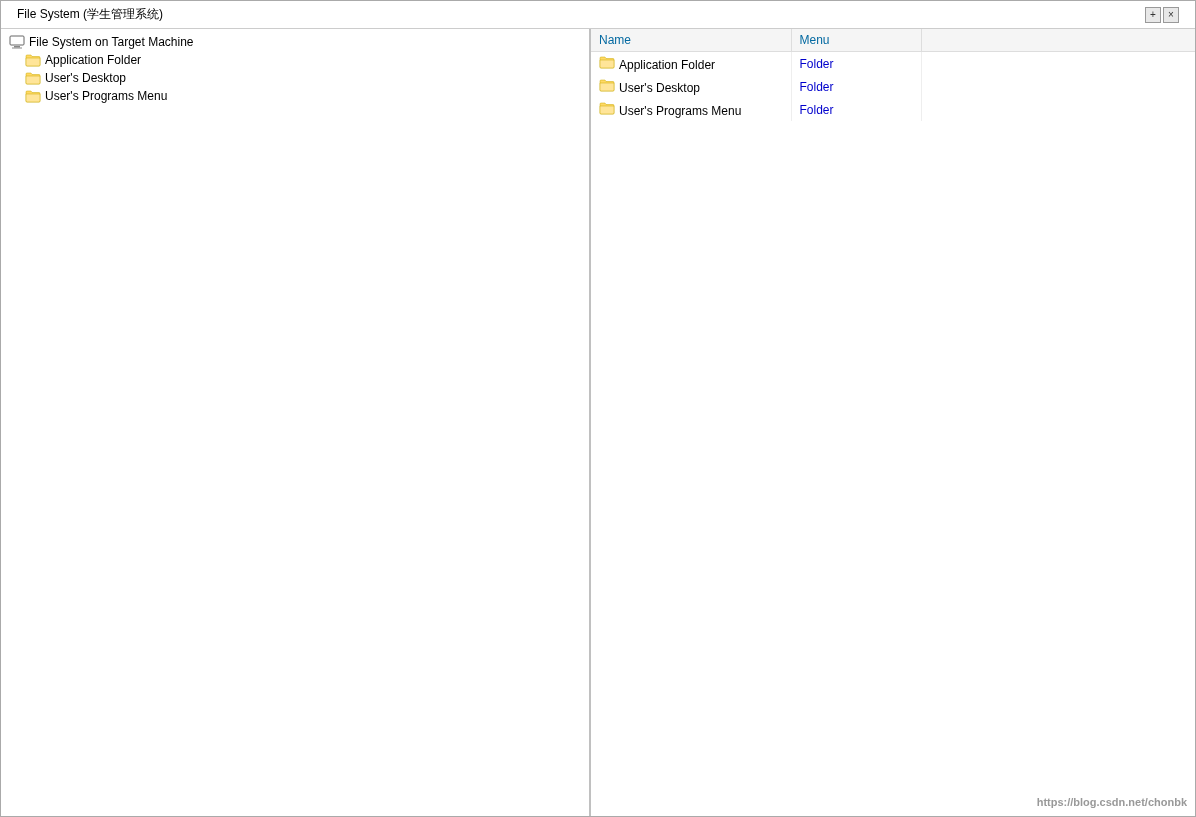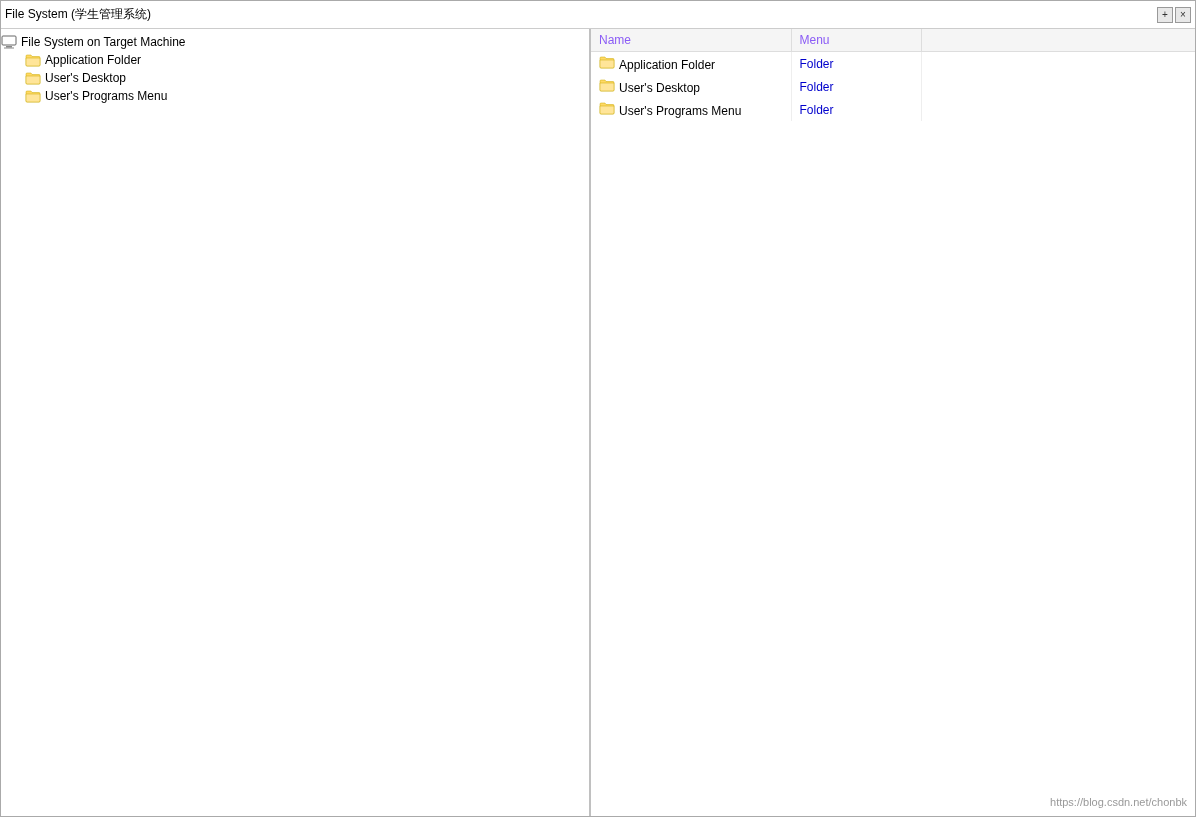--- a/index.html
+++ b/index.html
@@ -24,21 +24,21 @@
       border: 1px solid #aaa;
       display: flex;
       flex-direction: column;
     }
 
     .title-bar {
       background: #fff;
       border-bottom: 1px solid #ccc;
       display: flex;
       align-items: center;
-      padding: 0 4px;
+      padding: 0 16px;
       height: 28px;
       gap: 4px;
     }
 
     .title-bar-text {
       font-size: 12px;
       color: #000;
       flex: 1;
     }
 
@@ -83,21 +83,21 @@
     .tree-item {
       display: flex;
       align-items: center;
       padding: 2px 4px;
       cursor: pointer;
       user-select: none;
       white-space: nowrap;
     }
 
     .tree-root {
-      padding-left: 0;
+      padding-left: 8px;
     }
 
     .tree-child {
       padding-left: 24px;
     }
 
     .folder-icon {
       display: inline-flex;
       align-items: center;
       margin-right: 4px;
@@ -129,21 +129,21 @@
     .file-table thead tr {
       background: #f5f5f5;
       border-bottom: 1px solid #ddd;
     }
 
     .file-table th {
       text-align: left;
       padding: 4px 8px;
       font-weight: normal;
       font-size: 12px;
-      color: #8b5cf6;
+      color: #0369a1;
       border-right: 1px solid #ddd;
       cursor: pointer;
       user-select: none;
     }
 
     .file-table th:last-child {
       border-right: none;
     }
 
     .file-table td {
@@ -169,20 +169,21 @@
     .col-extra {
       flex: 1;
     }
 
     .watermark {
       position: absolute;
       bottom: 8px;
       right: 8px;
       font-size: 11px;
       color: #999;
+      font-weight: bold;
     }
 
     .right-panel-wrapper {
       position: relative;
       flex: 1;
     }
   </style>
 </head>
 <body>
 

